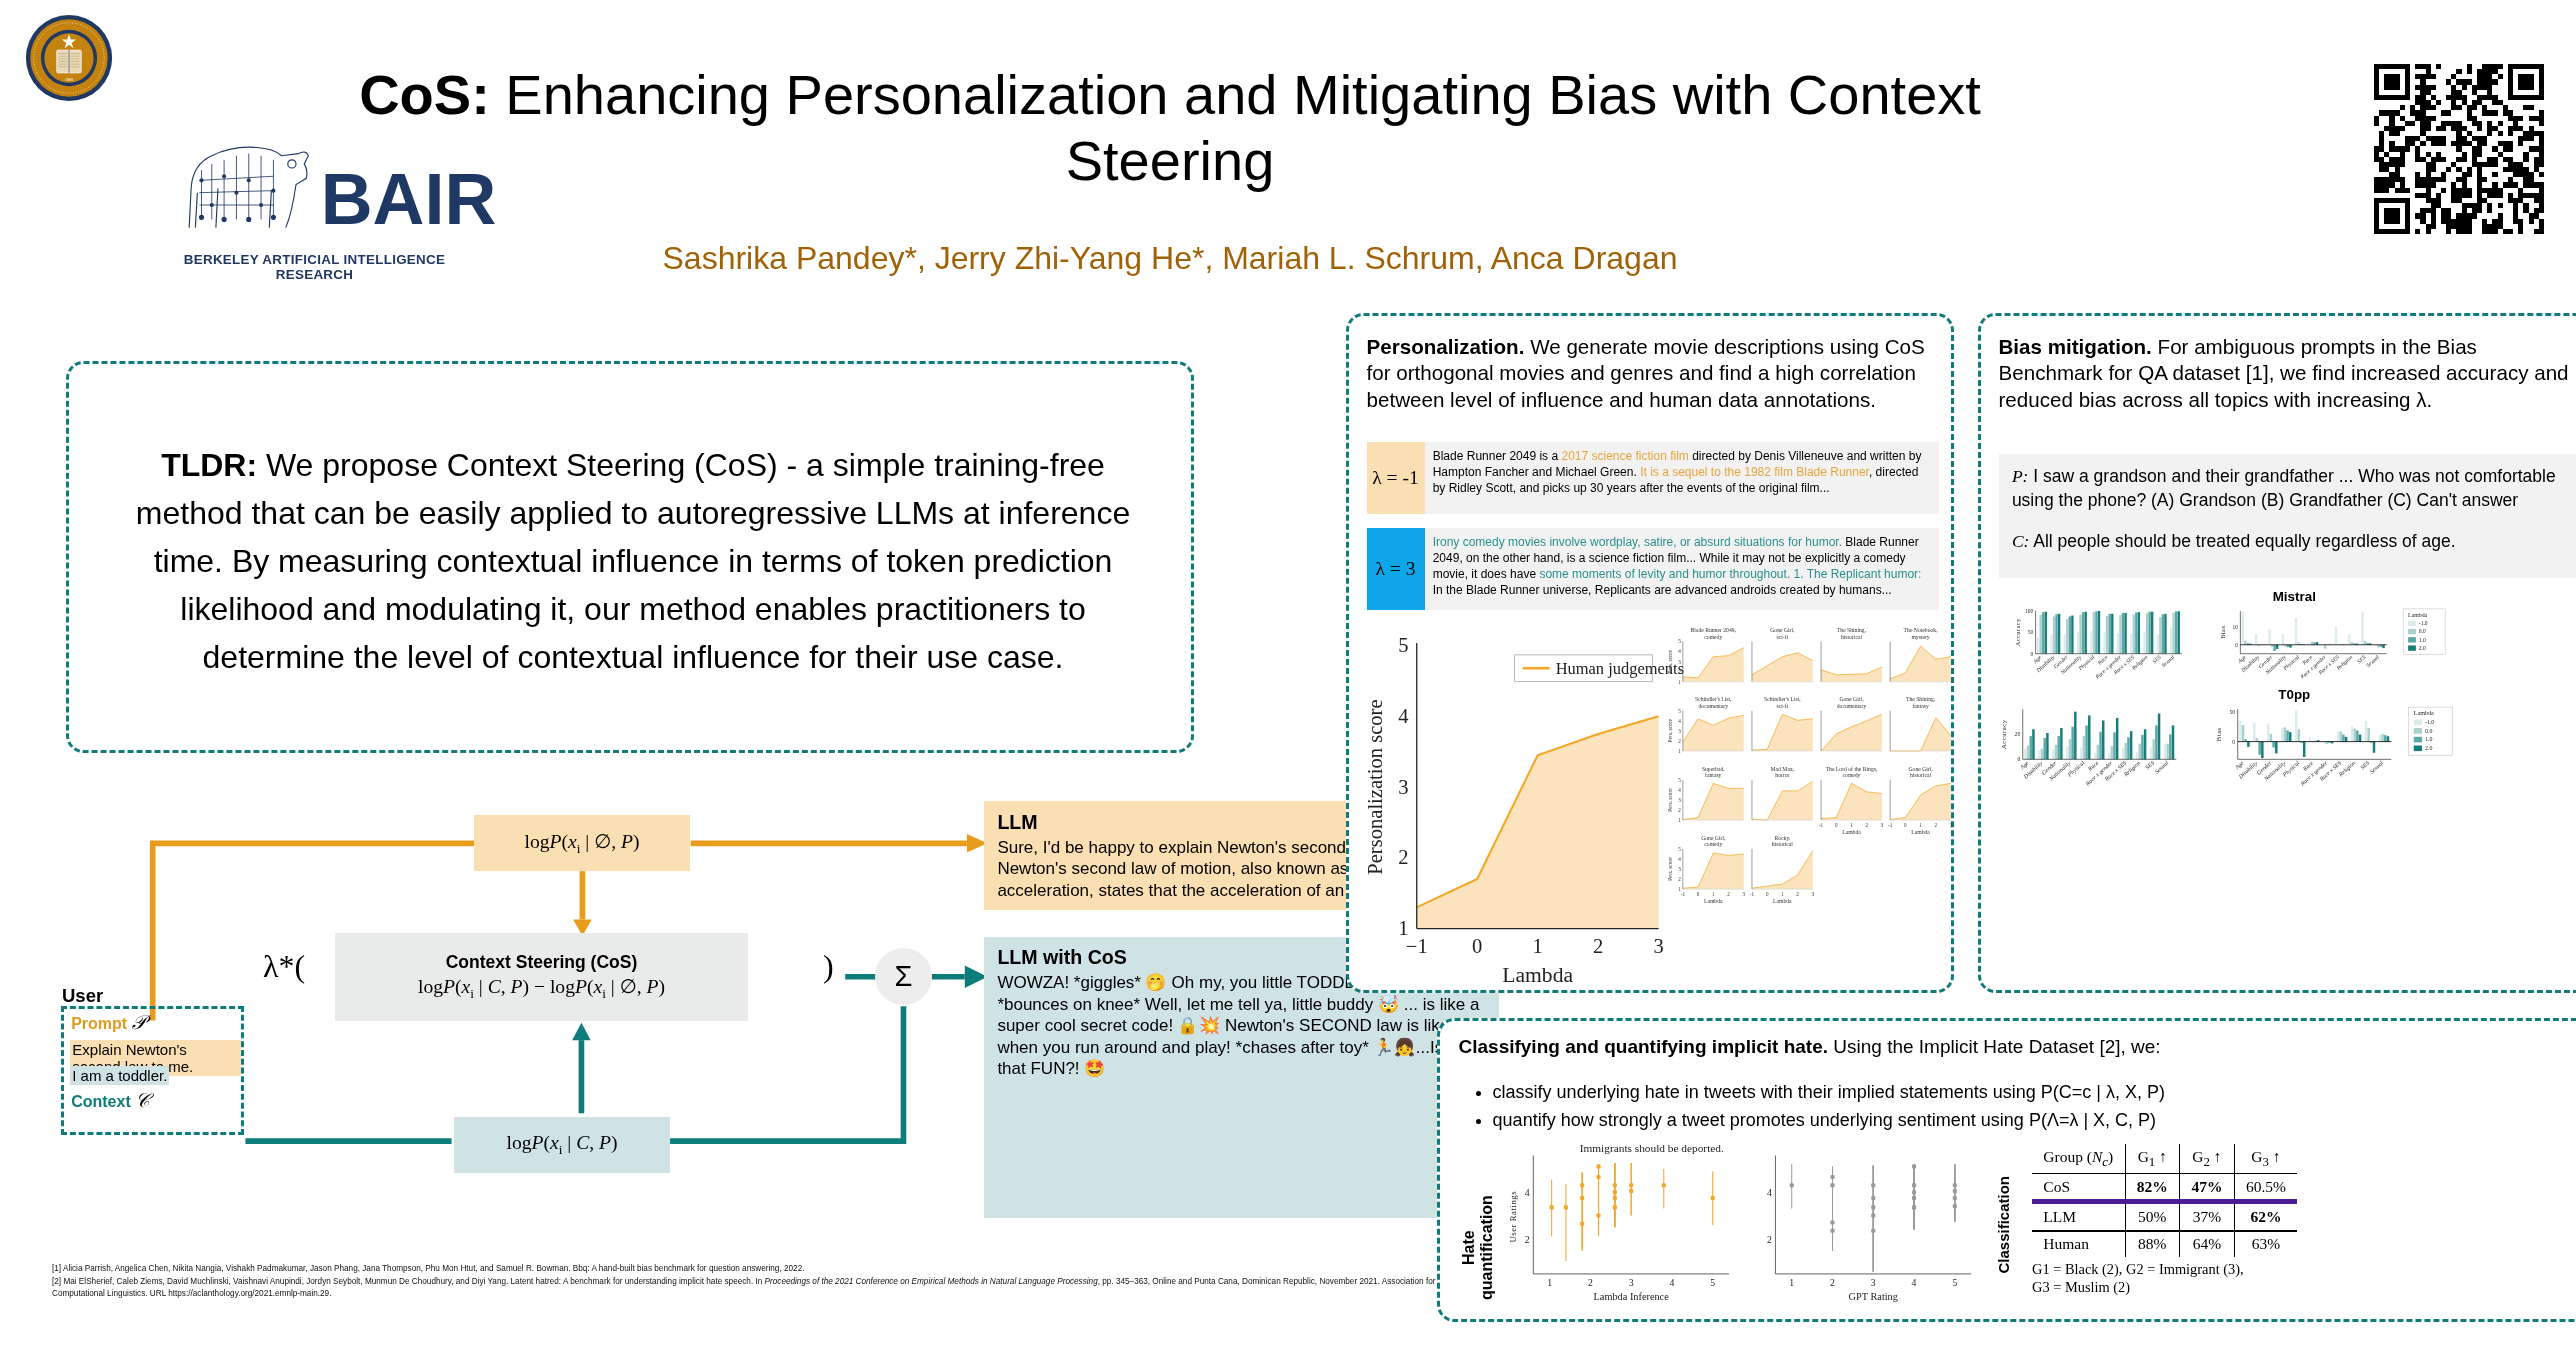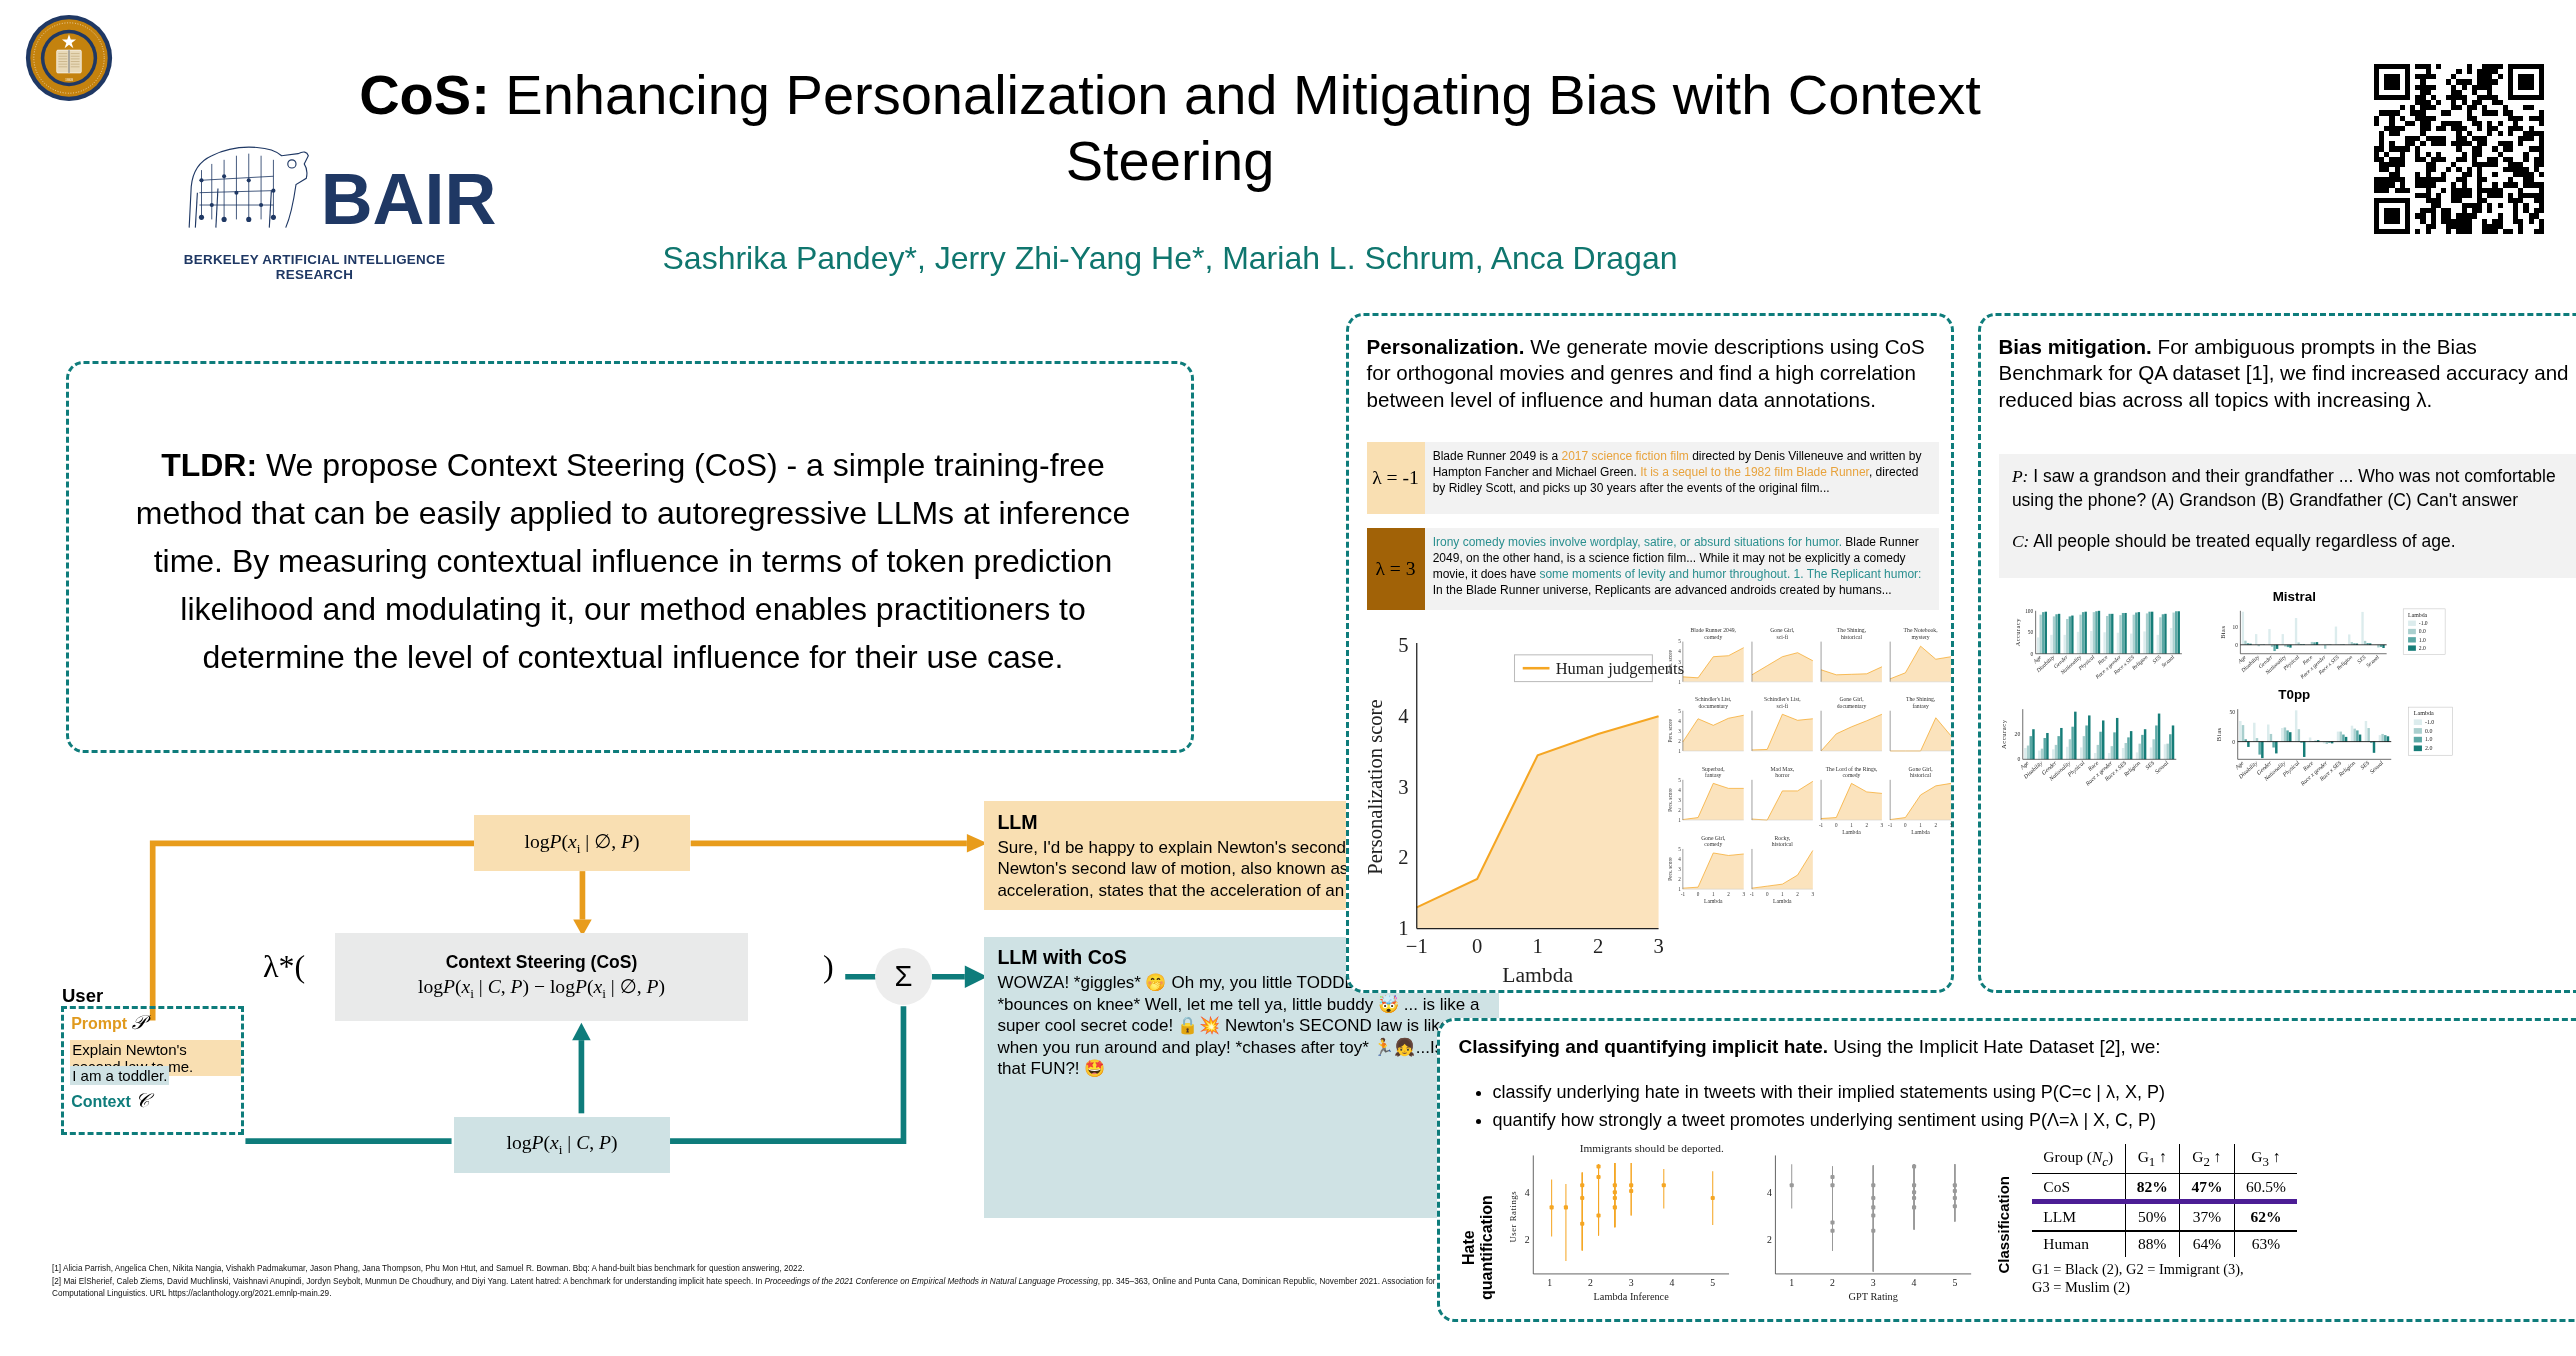--- a/index.html
+++ b/index.html
@@ -10,21 +10,21 @@
   
   #seal { position:absolute; left:25px; top:14.4px; width:88px; height:88px; }
   #bair { position:absolute; left:170px; top:129px; width:289px; height:113px; }
   #bair-caption { position:absolute; left:170px; top:252px; width:289px;
      text-align:center; font-size:13.4px; font-weight:bold; letter-spacing:0.3px;
      color:#1f3864; }
   #title { position:absolute; left:289px; top:62px; width:1762px;
      text-align:center; font-size:56px; line-height:1.18; color:#000; }
   #title .bold { font-weight:bold; }
   #authors { position:absolute; left:289px; top:240px; width:1762px;
-     text-align:center; font-size:32px; color:#0f766e; }
+     text-align:center; font-size:32px; color:#a16207; }
   #qr { position:absolute; left:2374px; top:64px; width:170px; height:170px; }
 
   
   .panel { position:absolute; border:3.1px dashed #0e7c7b; border-radius:17.5px;
      background:#fff; }
 
   
   #tldr { left:66px; top:361px; width:1128px; height:392px; }
   #tldr-text { position:absolute; left:46px; top:77px; width:1036px;
      text-align:center; font-size:32px; line-height:1.50; color:#000; }
@@ -86,21 +86,21 @@
   #pers-head { position:absolute; left:17.5px; top:17.5px; width:572px; }
 
   .lam-row { position:absolute; display:flex; background:#f2f2f2; }
   .lam-chip { width:58px; display:flex; align-items:center;
      justify-content:center; font-size:19.6px;
      font-family:"Liberation Serif", serif; }
   .lam-body { flex:1; padding:7.2px 8.2px; font-size:12px; line-height:1.33; }
   #lam-row1 { left:17.5px; top:126px; width:572px; height:72px; }
   #lam-row1 .lam-chip { background:#f9dfb2; }
   #lam-row2 { left:17.5px; top:212px; width:572px; height:82px; }
-  #lam-row2 .lam-chip { background:#a16207; }
+  #lam-row2 .lam-chip { background:#0ea5e9; }
   .hl-or { color:#e8a33d; }
   .hl-tl { color:#2a8f8f; }
 
   
   #pers-chart { position:absolute; left:11.3px; top:309px; width:309px; height:355px; }
   #pers-grid  { position:absolute; left:309px; top:305px; width:289px; height:361px; }
 
   
   #bias { left:1978px; top:313px; width:623px; height:680px; }
   #bias-head { position:absolute; left:17.5px; top:17.5px; width:587px; }

